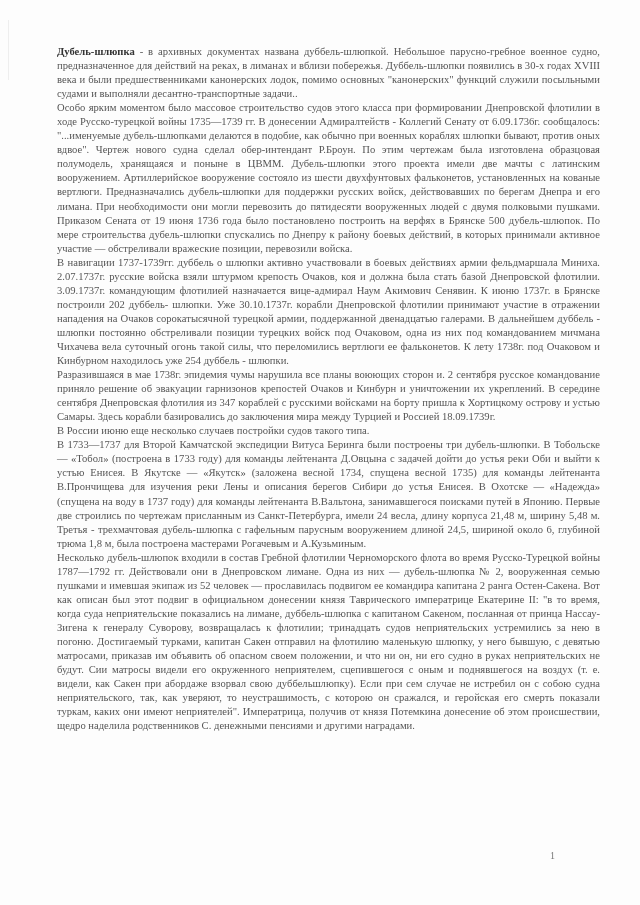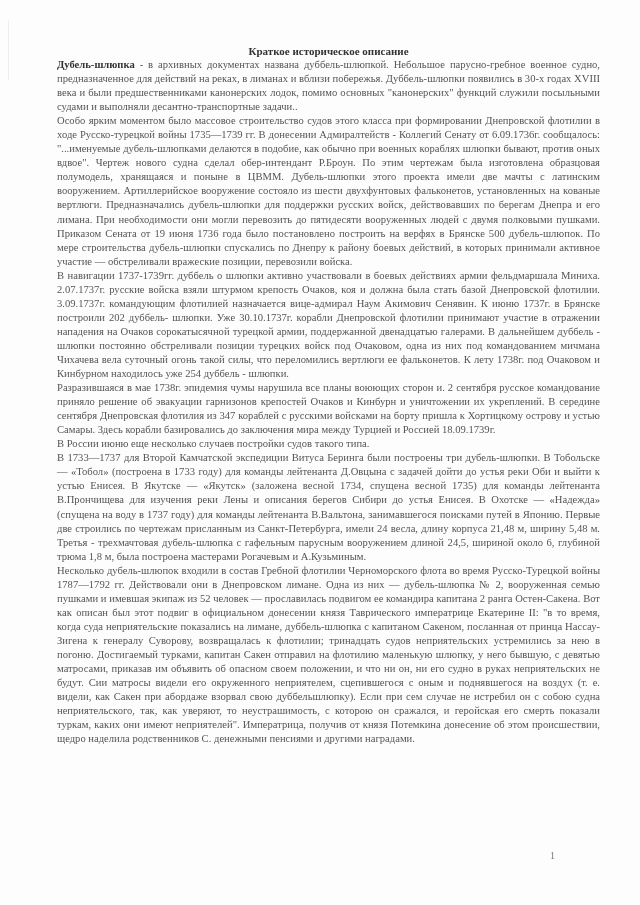--- a/index.html
+++ b/index.html
@@ -31,21 +31,20 @@
     position: absolute; left: 550px; top: 850px;
     font-family: "Liberation Serif", serif; font-size: 10px; color: #777777;
   }
 </style>
 </head>
 <body>
 
 <div class="page">
   <div class="scan-edge"></div>
   <div class="content">
-    <div class="title">Краткое историческое описание</div>
     <p class="para"><span class="lead">Дубель-шлюпка</span><span>  -  в архивных документах названа дуббель-шлюпкой. Небольшое парусно-гребное военное судно, предназначенное для действий на реках, в лиманах и вблизи побережья. Дуббель-шлюпки появились в 30-х годах XVIII века и были предшественниками канонерских лодок, помимо основных "канонерских" функ­ций служили посыльными судами и выполняли десантно-транспортные задачи..</span></p>
     <p class="para">Особо ярким моментом было массовое строительство судов этого класса при формировании Днепровской флоти­лии в ходе Русско-турецкой войны 1735—1739 гг. В донесении Адмиралтейств - Коллегий Сенату от 6.09.1736г. сообщалось: "...именуемые дубель-шлюпками делаются в подобие, как обычно при военных кораблях шлюпки бывают, против оных вдвое". Чертеж нового судна сделал обер-интендант Р.Броун. По этим чертежам была изготовлена образцовая полумодель, хранящаяся и поныне в ЦВММ. Дубель-шлюпки этого проекта имели две мачты с латинским вооружением. Артиллерийское вооружение состояло из шести двухфунтовых фальконетов, установленных на кованые вертлюги. Предназначались дубель-шлюпки для поддержки русских войск, действо­вавших по берегам Днепра и его лимана. При необходимости они могли перевозить до пятидесяти вооруженных людей с двумя полковыми пушками. Приказом Сената от 19 июня 1736 года было постановлено построить на верфях в Брянске 500 дубель-шлюпок. По мере строительства дубель-шлюпки спускались по Днепру к району боевых действий, в которых принимали активное участие — обстреливали вражеские позиции, перевозили во­йска.</p>
     <p class="para">В навигации 1737-1739гг. дуббель о шлюпки активно участвовали в боевых действиях армии фельдмаршала Ми­ниха. 2.07.1737г. русские войска взяли штурмом крепость Очаков, коя и должна была стать базой Днепровской флотилии. 3.09.1737г. командующим флотилией назначается вице-адмирал Наум Акимович Сенявин. К июню 1737г. в Брянске построили 202 дуббель- шлюпки. Уже 30.10.1737г. корабли Днепровской флотилии принимают участие в отражении нападения на Очаков сорокатысячной турецкой армии, поддержанной двенадцатью гале­рами. В дальнейшем дуббель - шлюпки постоянно обстреливали позиции турецких войск под Очаковом, одна из них под командованием мичмана Чихачева вела суточный огонь такой силы, что переломились вертлюги ее фалькoнетов. К лету 1738г. под Очаковом и Кинбурном находилось уже 254 дуббель - шлюпки.</p>
     <p class="para">Разразившаяся в мае 1738г. эпидемия чумы нарушила все планы воюющих сторон и. 2 сентября русское коман­дование приняло решение об эвакуации гарнизонов крепостей Очаков и Кинбурн и уничтожении их укрепле­ний. В середине сентября Днепровская флотилия из 347 кораблей с русскими войсками на борту пришла к Хор­тицкому острову и устью Самары. Здесь корабли базировались до заключения мира между Турцией и Россией 18.09.1739г.</p>
     <p class="para">В России июню еще несколько случаев постройки судов такого типа.</p>
     <p class="para">В 1733—1737 для Второй Камчатской экспедиции Витуса Беринга были построены три дубель-шлюпки. В То­больске — «Тобол» (построена в 1733 году) для команды лейтенанта Д.Овцына с задачей дойти до устья реки Оби и выйти к устью Енисея. В Якутске — «Якутск» (заложена весной 1734, спущена весной 1735) для команды лейтенанта В.Прончищева для изучения реки Лены и описания берегов Сибири до устья Енисея. В Охотске — «Надежда» (спущена на воду в 1737 году) для команды лейтенанта В.Вальтона, занимавшегося поисками путей в Японию. Первые две строились по чертежам присланным из Санкт-Петербурга, имели 24 весла, длину корпу­са 21,48 м, ширину 5,48 м. Третья - трехмачтовая дубель-шлюпка с гафельным парусным вооружением длиной 24,5, шириной около 6, глубиной трюма 1,8 м, была построена мастерами Рогачевым и А.Кузьминым.</p>
     <p class="para">Несколько дубель-шлюпок входили в состав Гребной флотилии Черноморского флота во время Русско-Турецкой войны 1787—1792 гг. Действовали они в Днепровском лимане. Одна из них — дубель-шлюпка № 2, вооружен­ная семью пушками и имевшая экипаж из 52 человек — прославилась подвигом ее командира капитана 2 ранга Остен-Сакена. Вот как описан был этот подвиг в официальном донесении князя Таврического императрице Екатерине II: "в то время, когда суда неприятельские показались на лимане, дуббель-шлюпка с капитаном Са­кеном, посланная от принца Нассау-Зигена к генералу Суворову, возвращалась к флотилии; тринадцать судов неприятельских устремились за нею в погоню. Достигаемый турками, капитан Сакен отправил на флотилию маленькую шлюпку, у него бывшую, с девятью матросами, приказав им объявить об опасном своем положении, и что ни он, ни его судно в руках неприятельских не будут. Сии матросы видели его окруженного неприятелем, сцепившегося с оным и поднявшегося на воздух (т. е. видели, как Сакен при абордаже взорвал свою  дуббель­шлюпку). Если при сем случае не истребил он с собою судна неприятельского, так, как уверяют, то неустра­шимость, с которою он сражался, и геройская его смерть показали туркам, каких они имеют неприятелей". Императрица, получив от князя Потемкина донесение об этом происшествии, щедро наделила родственников С. денежными пенсиями и другими наградами.</p>
   </div>
   <div class="page-number">1</div>
 </div>

